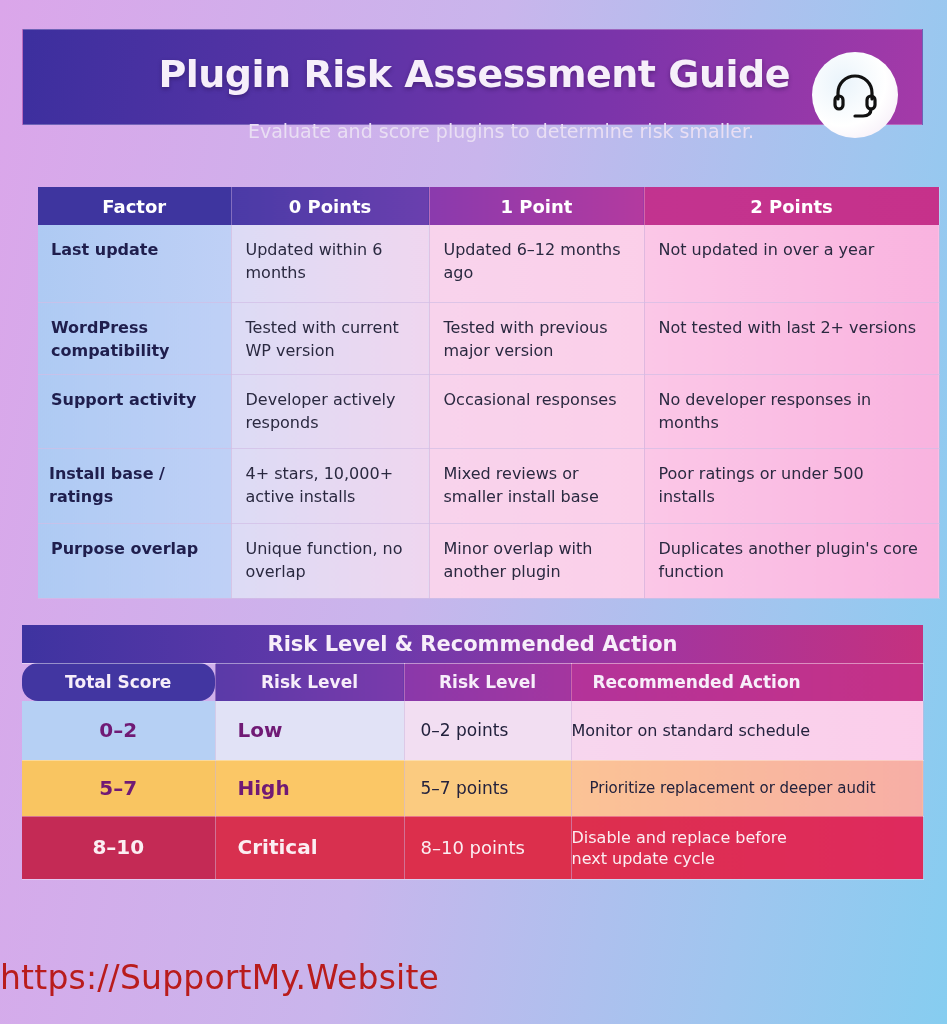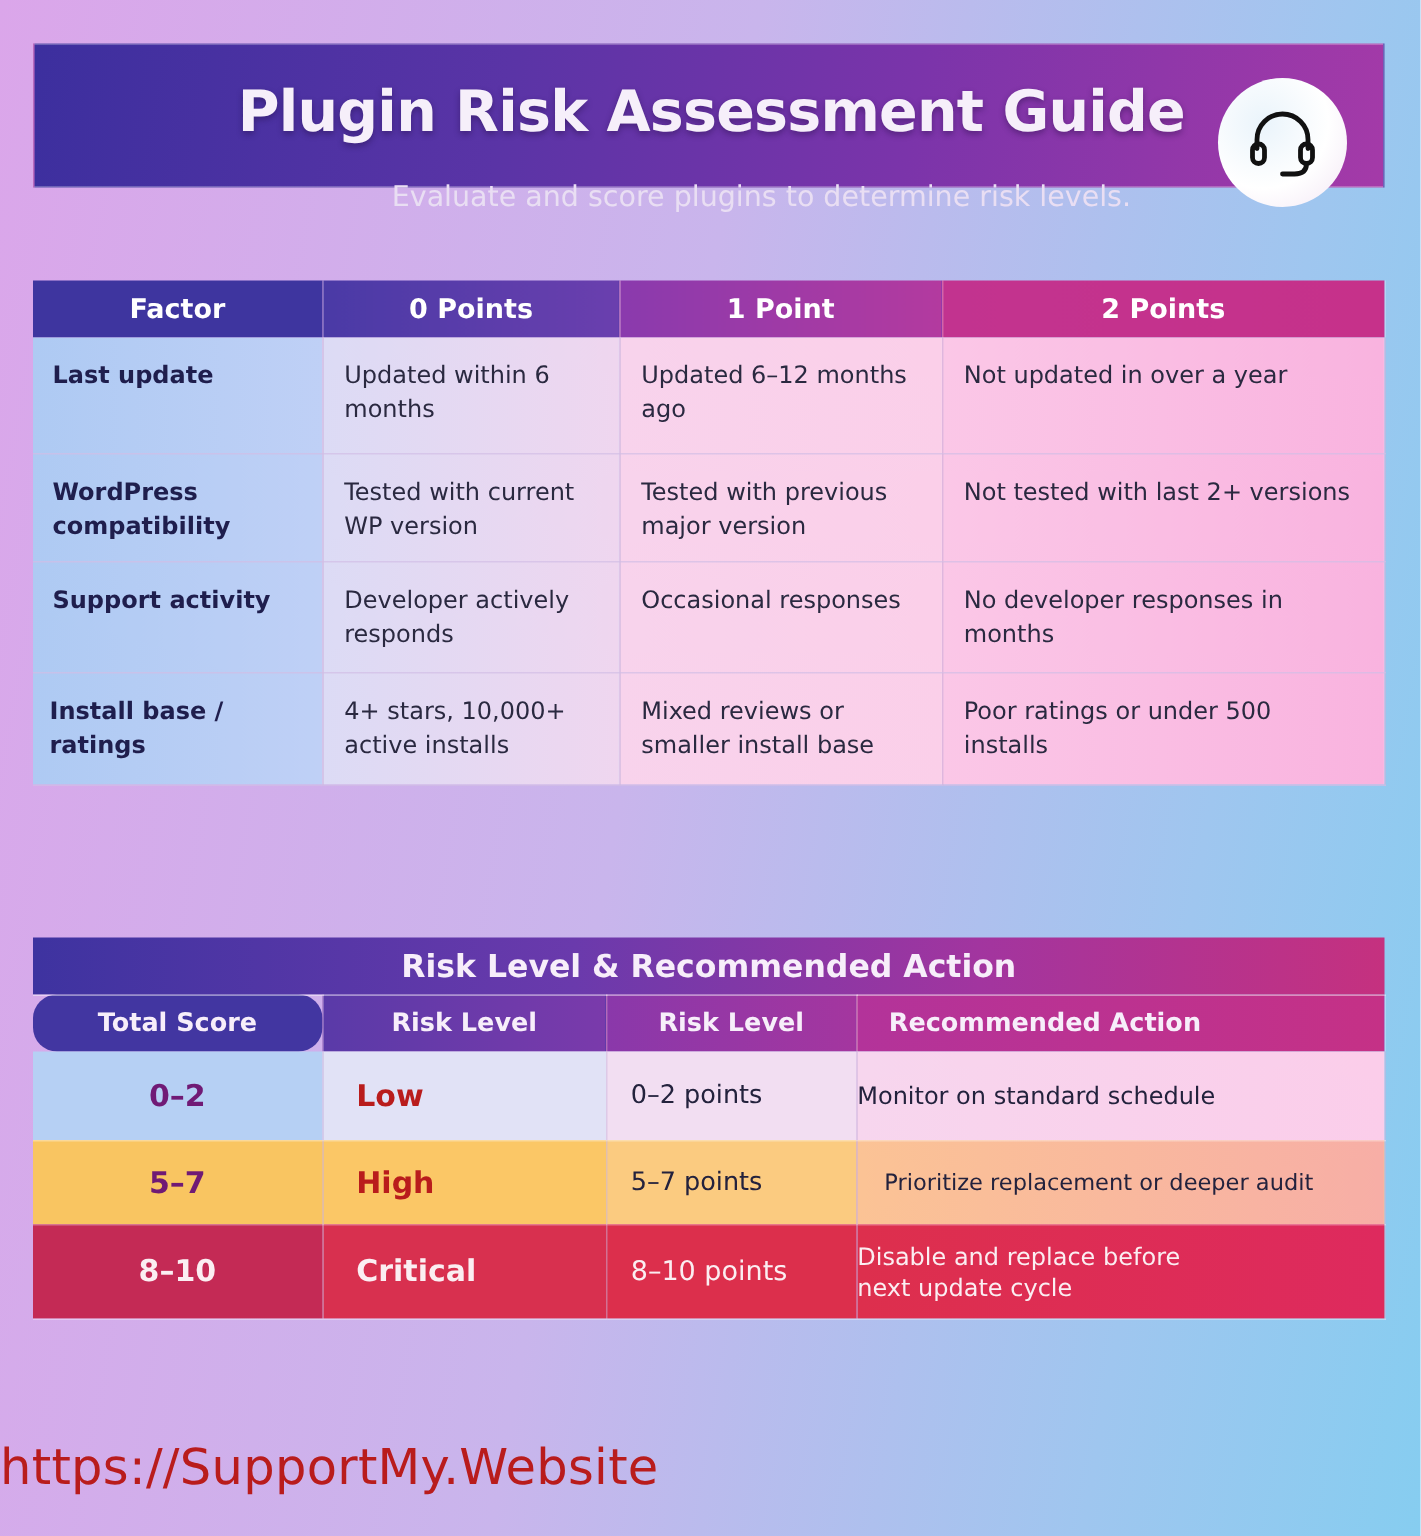--- a/index.html
+++ b/index.html
@@ -23,21 +23,21 @@
   .header-sub {
     position: absolute; left: 0; right: 168px; top: 90px; text-align: right;
     font-size: 19px; color: #e9def3;
   }
   .head-icon {
     position: absolute; left: 789px; top: 22px; width: 86px; height: 86px; border-radius: 50%;
     background: radial-gradient(circle at 35% 35%, #eaf4fb 0%, #ffffff 55%, #f2e6f4 100%);
     display: flex; align-items: center; justify-content: center;
   }
   table { border-collapse: collapse; position: absolute; table-layout: fixed; }
-  .t1 { left: 22px; top: 187px; width: 901px; padding-left: 12px; }
+  .t1 { left: 38px; top: 187px; width: 901px; padding-left: 12px; }
   .t1 th {
     height: 38px; color: #fff; font-size: 18px; font-weight: bold; text-align: center;
     border-right: 1px solid rgba(255,255,255,0.25);
   }
   .t1 td {
     vertical-align: top; padding: 13px 14px 0 14px; font-size: 16px; line-height: 23px; color: #2a2940;
     border-right: 1px solid rgba(200,180,220,0.55); border-bottom: 1px solid rgba(210,190,230,0.7);
   }
   .t1 td.factor { font-weight: bold; color: #1f1e4d; padding-left: 13px; }
   .t1 .hc0 { background: #3e359f; }
@@ -62,21 +62,21 @@
   .t2 .head-row th.left { text-align: left; padding-left: 21px; }
   .t2 .h0 { background: #4236a1; border-radius: 16px; }
   .t2 .h1 { background: linear-gradient(90deg, #5a3aa8, #7a3aab); }
   .t2 .h2 { background: linear-gradient(90deg, #8a38aa, #a4369f); }
   .t2 .h3 { background: linear-gradient(90deg, #b3339a, #c53186); }
   .t2 td {
     font-size: 17px; color: #23223d; border-right: 1px solid rgba(200,180,220,0.5);
     border-bottom: 1px solid rgba(255,255,255,0.35); line-height: 21px;
   }
   .t2 td.score { text-align: center; font-weight: bold; font-size: 20px; color: #701a75; }
-  .t2 td.level { padding-left: 22px; font-weight: bold; font-size: 20px; color: #b91c1c; }
+  .t2 td.level { padding-left: 22px; font-weight: bold; font-size: 20px; color: #701a75; }
   .t2 td.pts { padding-left: 16px; font-size: 17px; }
   .t2 td.action { font-size: 16px; }
   .r-low td { height: 59px; }
   .r-low .score { background: #b6d0f4; }
   .r-low .level { background: #e1e2f6; }
   .r-low .pts { background: #f2def2; }
   .r-low .action { background: linear-gradient(90deg, #f7d6ee, #fbcdea); }
   .r-med td { height: 64px; }
   .r-med .score { background: #cfe3f2; }
   .r-med .level { background: #fdefd2; }
@@ -96,21 +96,21 @@
   .footer-url {
     position: absolute; left: 0; right: 0; top: 958px; 
     font-size: 33px; color: #b91c1c; letter-spacing: 0.2px;
   }
 </style>
 </head>
 <body>
 
 <div class="header">
   <div class="header-title">Plugin Risk Assessment Guide</div>
-  <div class="header-sub">Evaluate and score plugins to determine risk levels.</div>
+  <div class="header-sub">Evaluate and score plugins to determine risk smaller.</div>
   <div class="head-icon">
     <svg width="52" height="52" viewBox="0 0 52 52" fill="none" stroke="#111" stroke-width="3.2" stroke-linecap="round">
       <path d="M9 30 V24 A17 17 0 0 1 43 24 V30"></path>
       <rect x="6" y="27" width="8" height="13" rx="4"></rect>
       <rect x="38" y="27" width="8" height="13" rx="4"></rect>
       <path d="M42 40 Q42 47 34 47 H26"></path>
     </svg>
   </div>
 </div>
 
@@ -147,20 +147,26 @@
       <td class="c1">Developer actively responds</td>
       <td class="c2">Occasional responses</td>
       <td class="c3">No developer responses in months</td>
     </tr>
     <tr style="height:75px">
       <td class="c0 factor" style="padding-left:11px;padding-right:4px">Install base / ratings</td>
       <td class="c1">4+ stars, 10,000+ active installs</td>
       <td class="c2">Mixed reviews or smaller install base</td>
       <td class="c3">Poor ratings or under 500 installs</td>
     </tr>
+    <tr style="height:75px">
+      <td class="c0 factor">Purpose overlap</td>
+      <td class="c1">Unique function, no overlap</td>
+      <td class="c2">Minor overlap with another plugin</td>
+      <td class="c3">Duplicates another plugin's core function</td>
+    </tr>
   </tbody>
 </table>
 
 <table class="t2">
   <colgroup>
     <col style="width:193px">
       <col style="width:189px">
       <col style="width:167px">
       <col style="width:352px">
   </colgroup>

